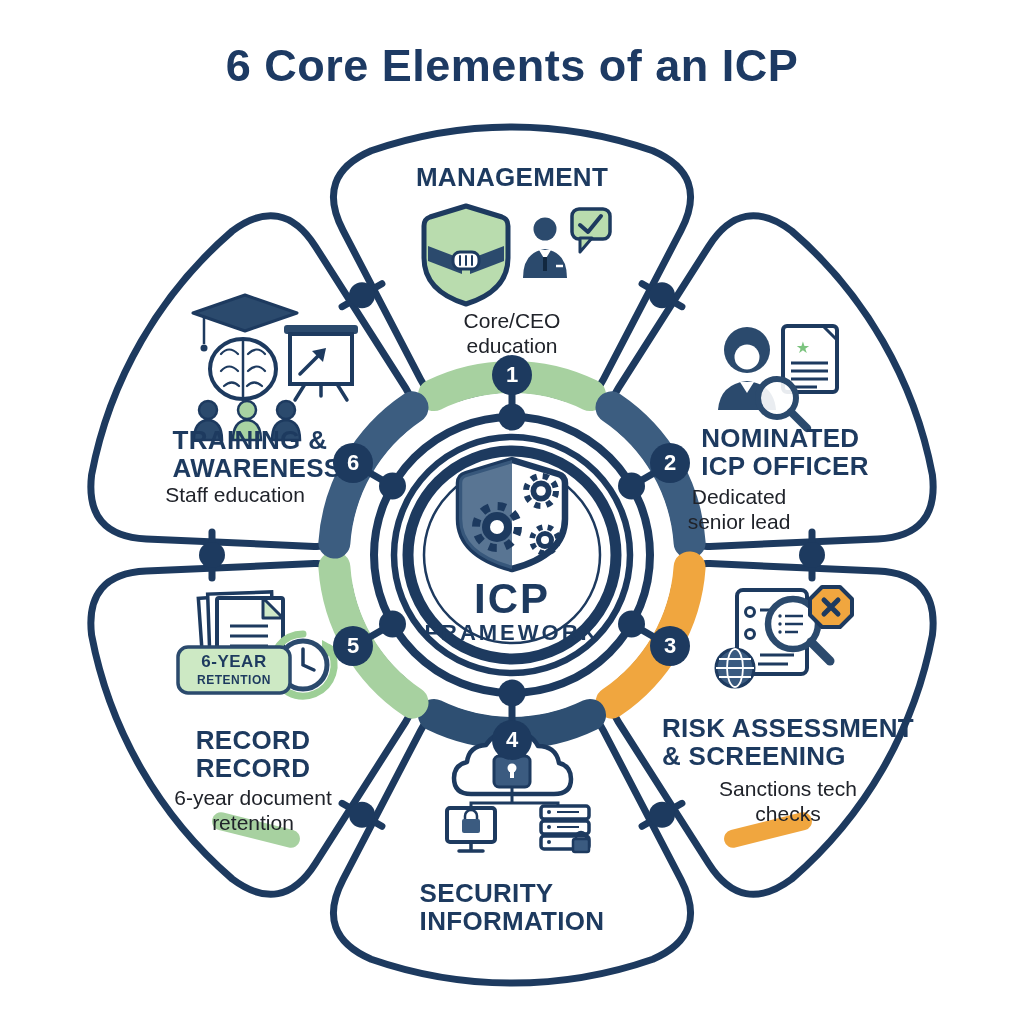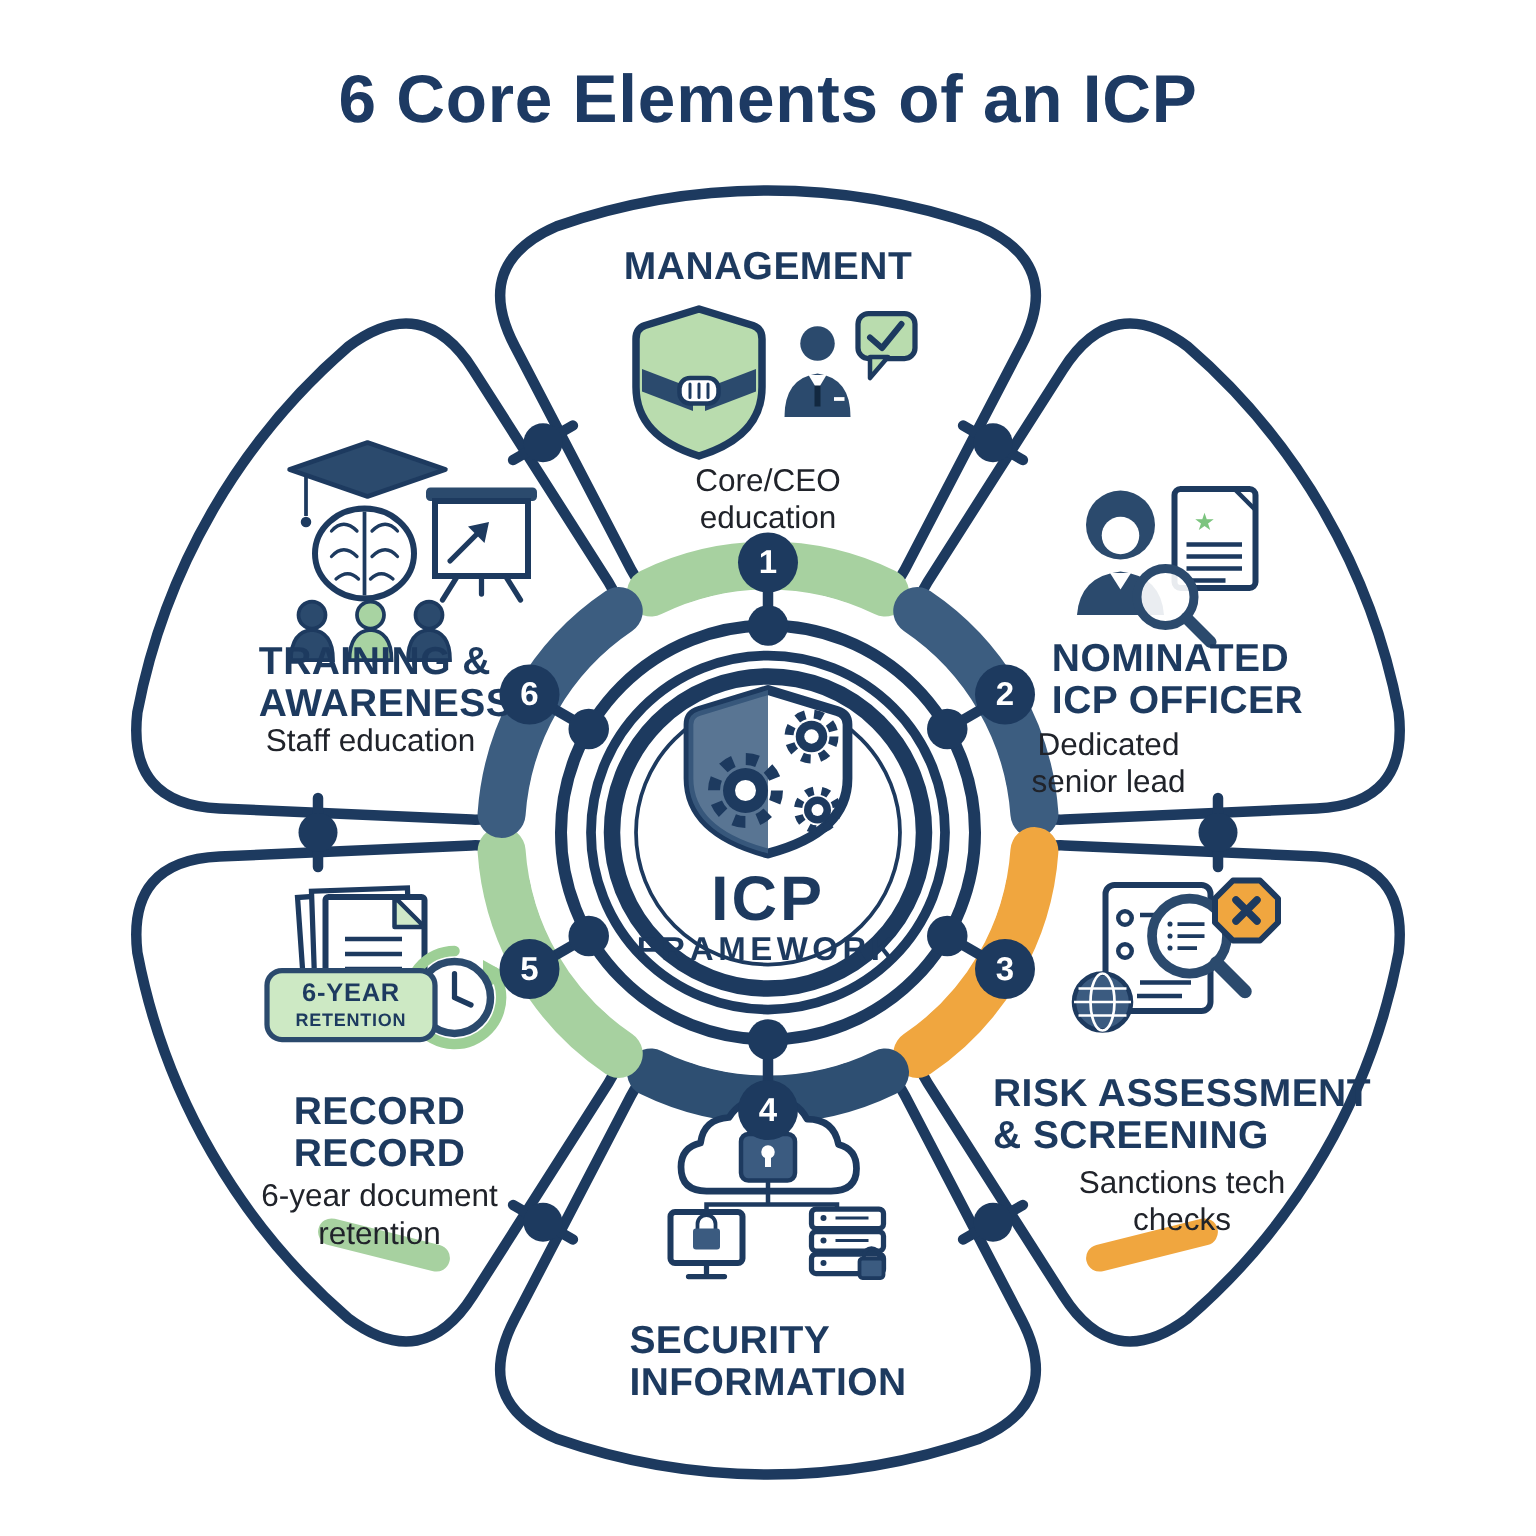--- a/index.html
+++ b/index.html
@@ -250,21 +250,21 @@
   </div>
   <div class="psub" style="left:253px;top:810px">
     <div>6-year document</div>
     <div>retention</div>
   </div>
 
   <div class="ptitle" style="left:257px;top:454px">
     <div>TRAINING &amp;</div>
     <div>AWARENESS</div>
   </div>
-  <div class="psub" style="left:247px;top:494px">
+  <div class="psub" style="left:235px;top:494px">
     <div>Staff education</div>
   </div>
 
   <div class="badge" style="left:512px;top:375px">
       <span>1</span>
     </div>
   <div class="badge" style="left:670px;top:463px">
       <span>2</span>
     </div>
   <div class="badge" style="left:670px;top:646px">

